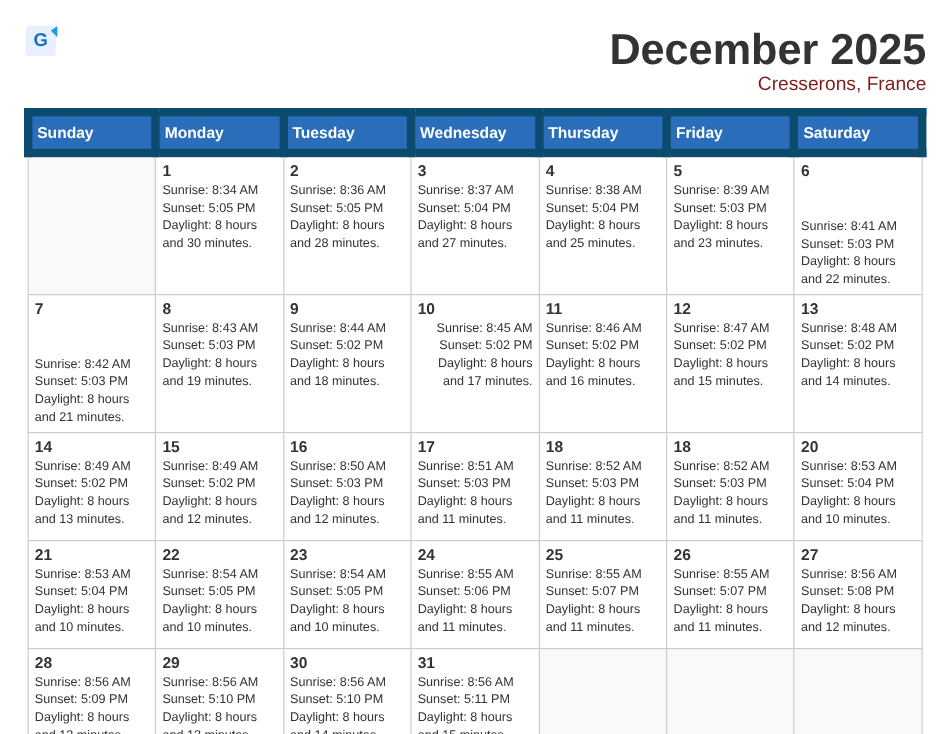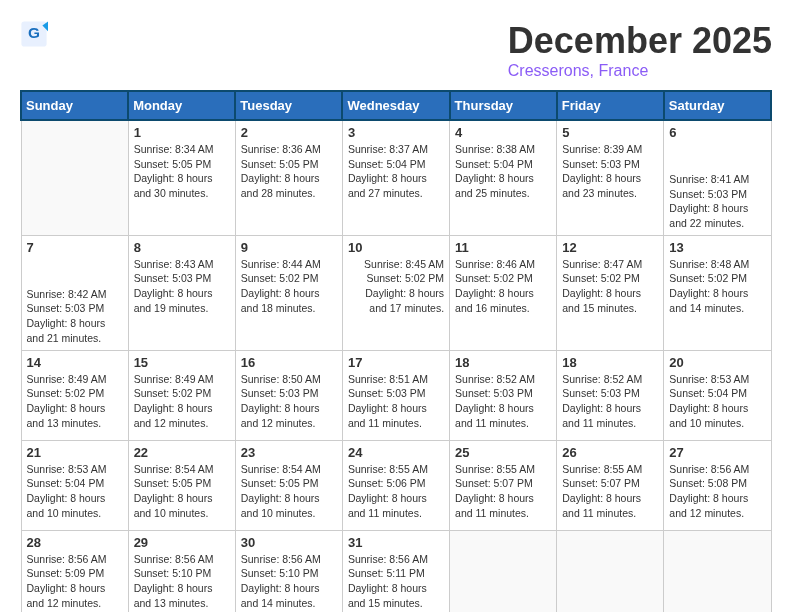--- a/index.html
+++ b/index.html
@@ -28,44 +28,45 @@
     }
     .logo-text span {
       color: #1a6fbe;
     }
     .logo-icon {
       width: 28px;
       height: 28px;
       margin-right: 4px;
     }
     .title-block {
+      text-align: right;
       margin-left: 32px;
     }
     .month-title {
       font-size: 36px;
       font-weight: bold;
       color: #333;
     }
     .location {
       font-size: 16px;
-      color: #8b5cf6;
+      color: #7f1d1d;
     }
     table {
       width: 100%;
       border-collapse: collapse;
       font-size: 11px;
     }
     thead tr th {
       background: #2a6ebb;
       color: #fff;
       padding: 6px 4px;
       text-align: left;
       font-size: 13px;
       font-weight: bold;
-      border: 2px solid #0c4a6e;
+      border: 7px solid #0c4a6e;
     }
     tbody tr td {
       border: 1px solid #ccc;
       vertical-align: top;
       padding: 4px 5px;
       height: 90px;
       width: 107px;
     }
     tbody tr td.empty {
       background: #f9f9f9;

